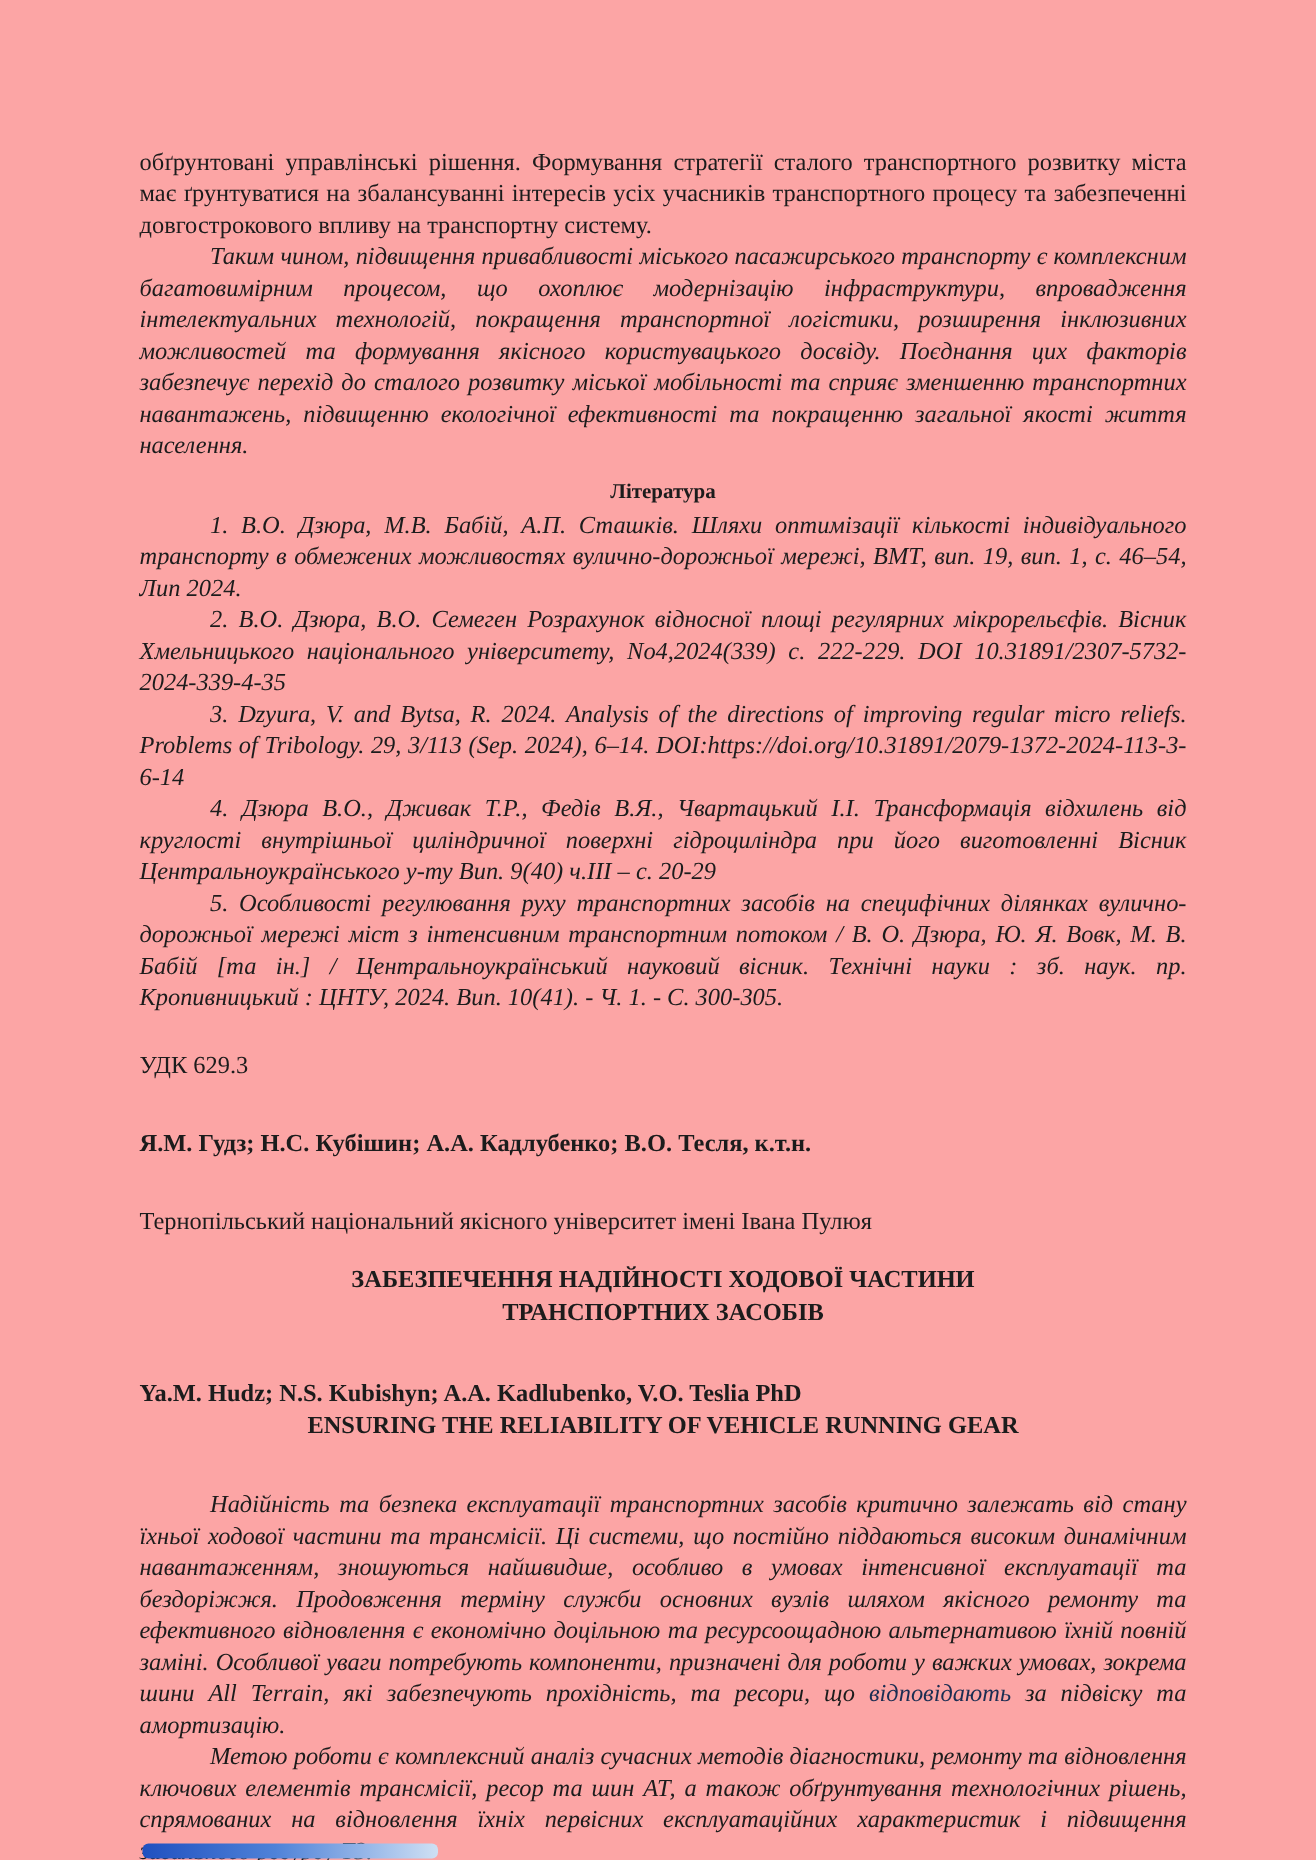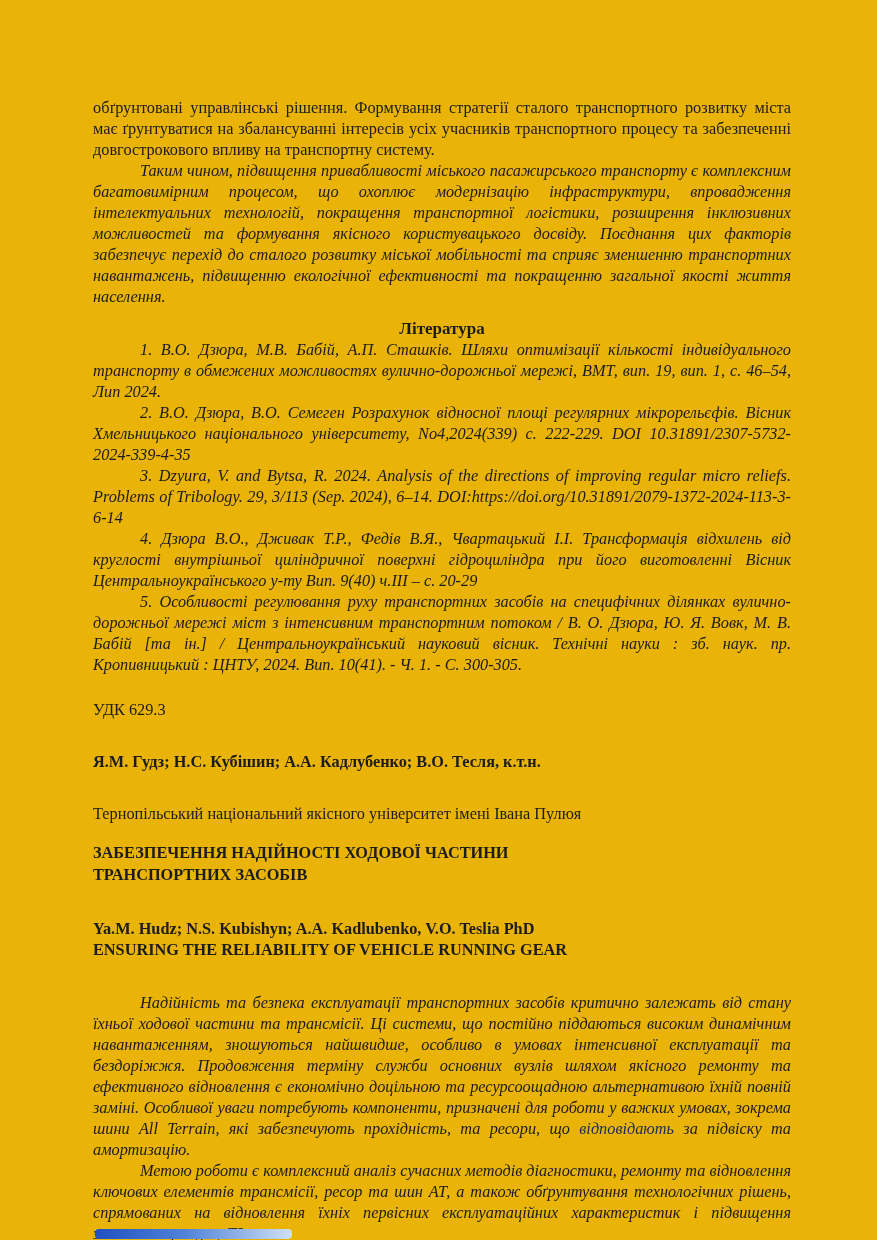--- a/index.html
+++ b/index.html
@@ -1,32 +1,32 @@
 <!DOCTYPE html>
 <html><head>
 <meta charset="utf-8">
 <style>
   html,body{margin:0;padding:0;background:#ffffff;}
   .page{
     position:relative;
     width:877px;height:1240px;
-    background:#eab308;
+    background:#fca5a5;
     font-family:"Liberation Serif","DejaVu Serif",serif;
     font-size:16.3px;
     line-height:21px;
     color:#1c1c1c;
     overflow:hidden;
   }
   .content{position:absolute;top:97px;left:93px;width:698px;}
   p{margin:0;text-align:justify;}
   .ind{text-indent:47px;font-style:italic;}
-  .center{text-align:left;}
+  .center{text-align:center;}
   .left{text-align:left !important;margin-top:31px;}
   .bold{font-weight:bold;}
-  .ref-heading{margin:11px 0 0 0;font-weight:bold;text-align:center;font-size:17px;}
+  .ref-heading{margin:11px 0 0 0;font-weight:bold;text-align:center;font-size:14px;}
   .udc{margin-top:24px;}
   .title-ua{margin-top:18px;line-height:22px;}
   .block-gap{margin-top:32px;}
   .kw{color:#1b2d52;}
   .pagenum{margin-top:10px;}
   .progress-bar{
     position:absolute;left:95px;top:1229px;width:197px;height:10px;
     border-radius:4px;
     background:linear-gradient(90deg,#2050c0 0%,#4f82d8 45%,#cfe0f4 100%);
   }

